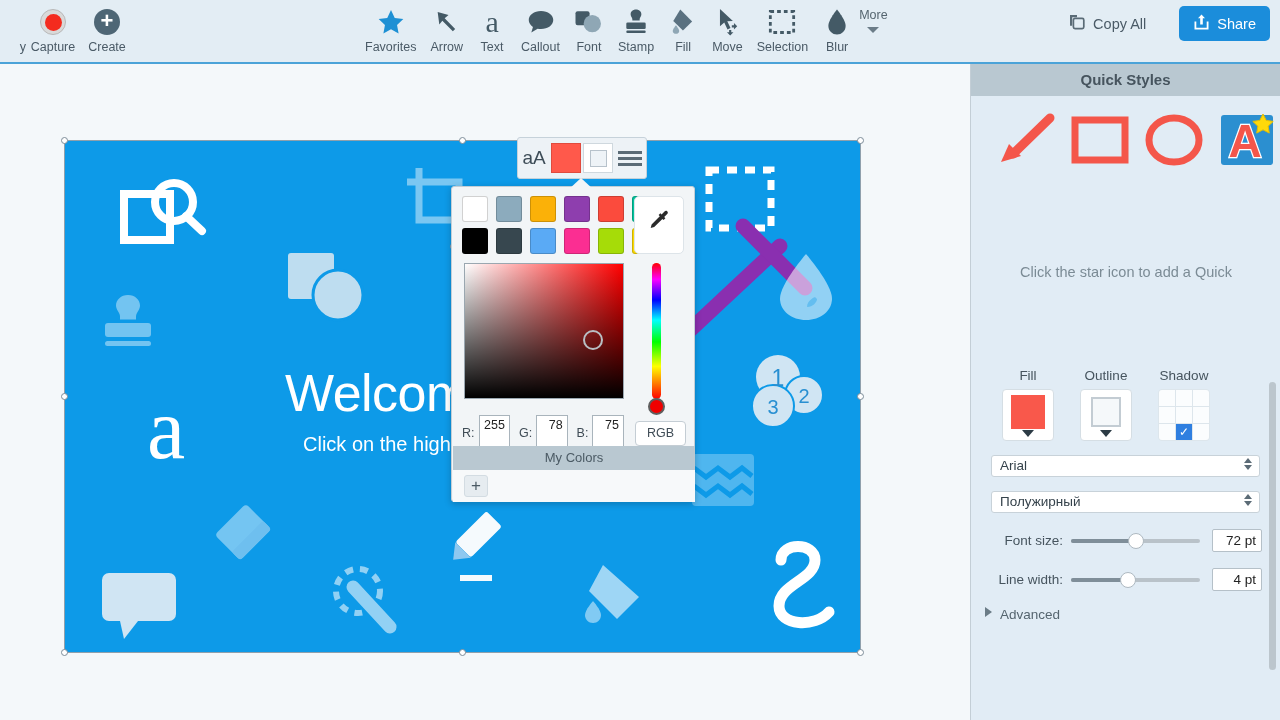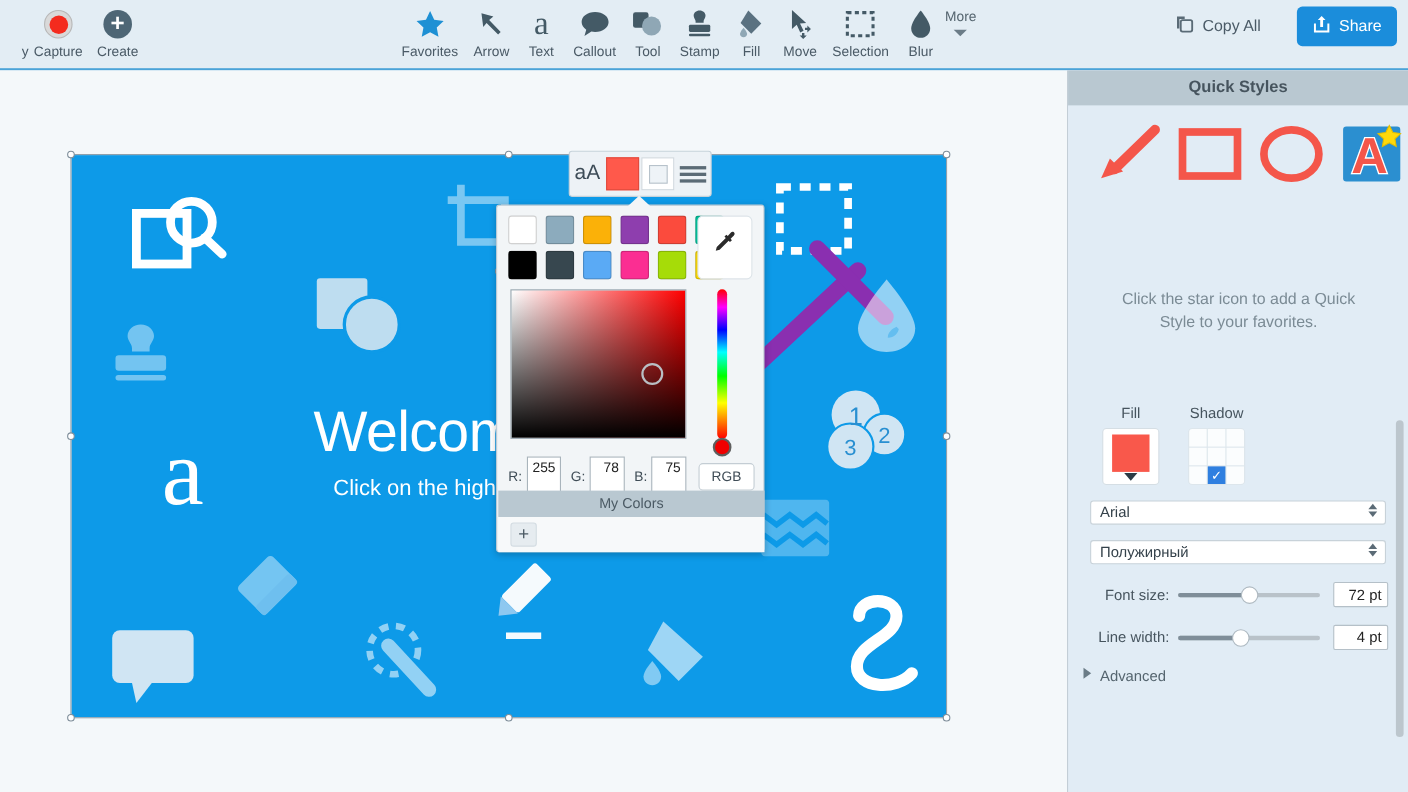--- a/index.html
+++ b/index.html
@@ -294,21 +294,21 @@
         <div class="tb-lbl">Callout</div>
       </div>
 
       <div class="tb-item">
         <div class="tb-ico">
           <svg width="29" height="26" viewBox="0 0 26 24">
             <rect x="1" y="2" width="13" height="13" rx="2" fill="#445a66"></rect>
             <circle cx="16.5" cy="13.5" r="8" fill="#8fa7b5"></circle>
           </svg>
         </div>
-        <div class="tb-lbl">Tool</div>
+        <div class="tb-lbl">Font</div>
       </div>
 
       <div class="tb-item">
         <div class="tb-ico">
           <svg width="26" height="28" viewBox="0 0 24 26">
             <path fill="#445a66" d="M12 1.5c3 0 5 2 5 4.3 0 2-1.6 3-1.6 4.6v1.3H8.6v-1.3C8.6 8.8 7 7.8 7 5.8 7 3.5 9 1.5 12 1.5z"></path>
             <rect x="3" y="13.5" width="18" height="6" rx="1.2" fill="#445a66"></rect>
             <rect x="3" y="21" width="18" height="2.2" rx="1" fill="#445a66"></rect>
           </svg>
         </div>
@@ -624,33 +624,39 @@
         <span>
           <svg width="58" height="56" viewBox="0 0 58 56">
             <rect x="2" y="3" width="52" height="50" rx="3" fill="#2b8fd0"></rect>
             <text x="26" y="45" font-size="46" font-weight="bold" fill="#f4564a" stroke="#ffffff" stroke-width="2.4" paint-order="stroke" text-anchor="middle" font-family="Liberation Sans, sans-serif">A</text>
             <path d="M44 2 l3.2 6.4 7 1 -5.1 4.8 1.2 6.9 -6.3-3.3 -6.3 3.3 1.2-6.9 -5.1-4.8 7-1z" fill="#ffd90a" stroke="#e6bf00" stroke-width="1"></path>
           </svg>
         </span>
       </div>
       <div class="qs-hint">
         <div>Click the star icon to add a Quick</div>
-        <div>Style to your favorites.</div>
       </div>
     </div>
 
 
     <div class="tp-body">
       <div class="rp-scroll"></div>
 
       <div class="prop-labels" style="padding-left:18px;">
         <div class="prop-col">
           <div class="prop-lbl">Fill</div>
           <div class="prop-btn">
             <span class="prop-fill"></span>
+            <span class="prop-caret"></span>
+          </div>
+        </div>
+        <div class="prop-col">
+          <div class="prop-lbl">Outline</div>
+          <div class="prop-btn">
+            <span class="prop-out"></span>
             <span class="prop-caret"></span>
           </div>
         </div>
         <div class="prop-col">
           <div class="prop-lbl">Shadow</div>
           <div class="shadow-grid">
             <div></div>
             <div></div>
             <div></div>
             <div></div>

